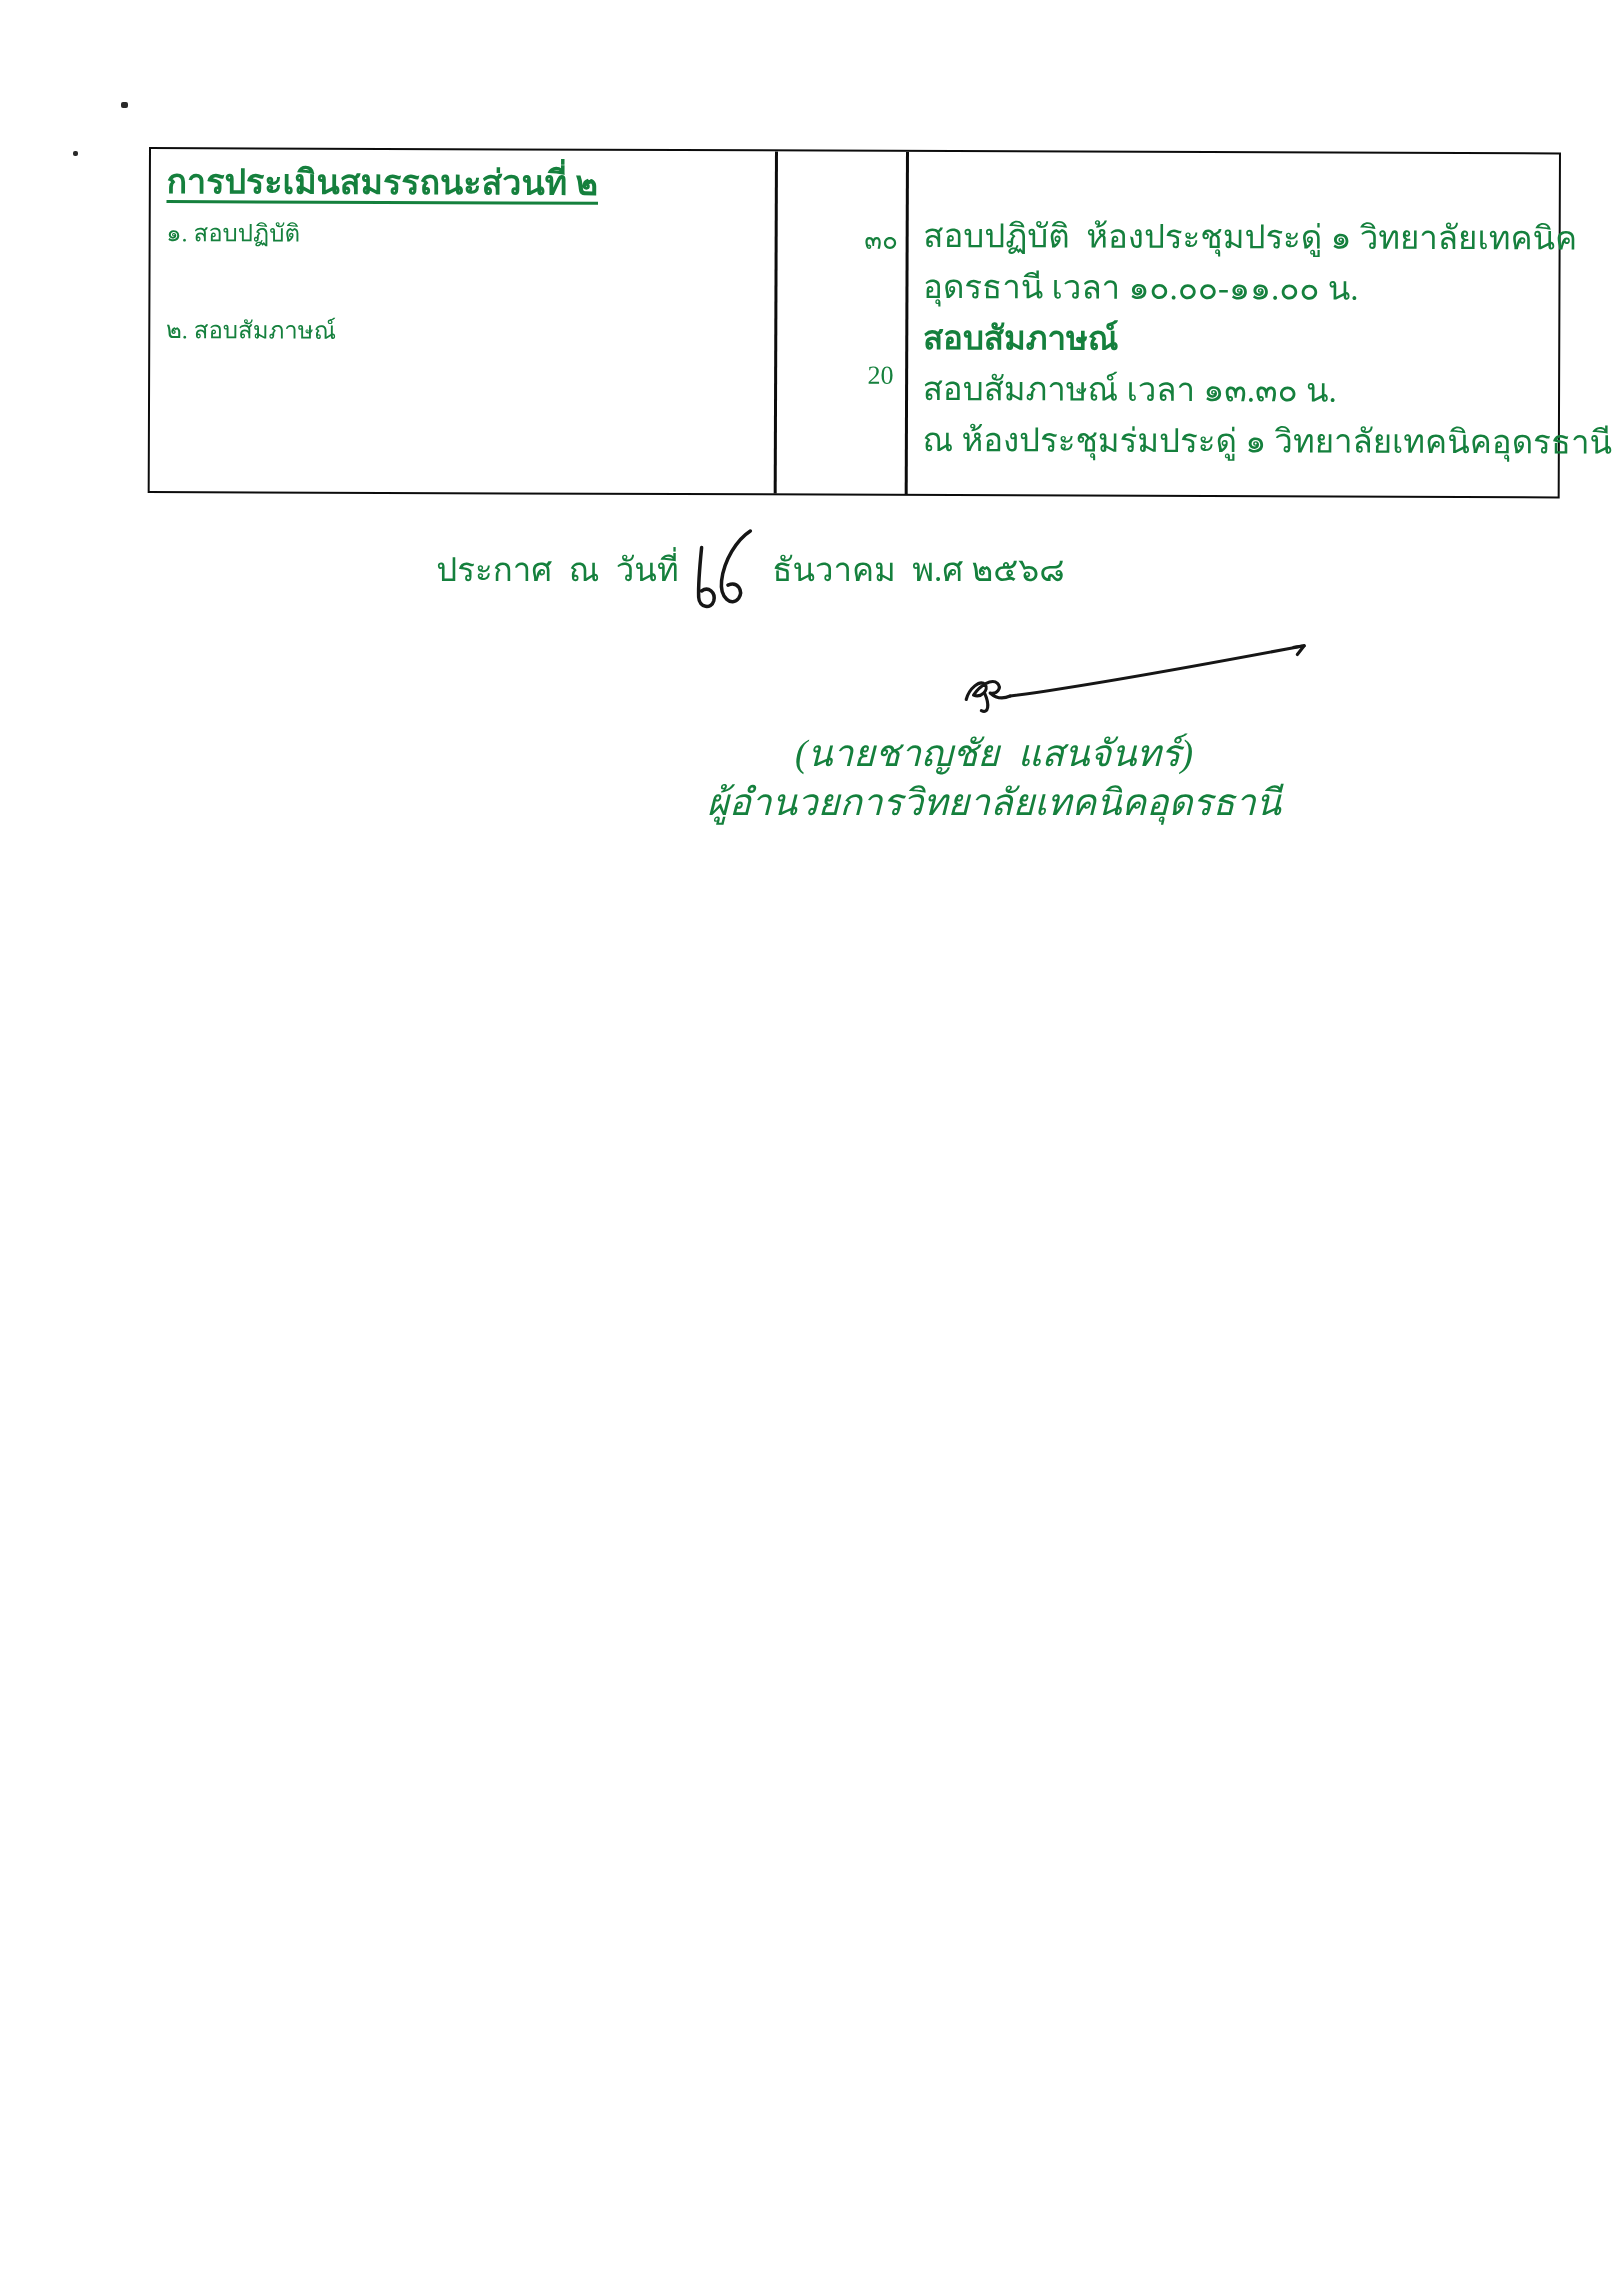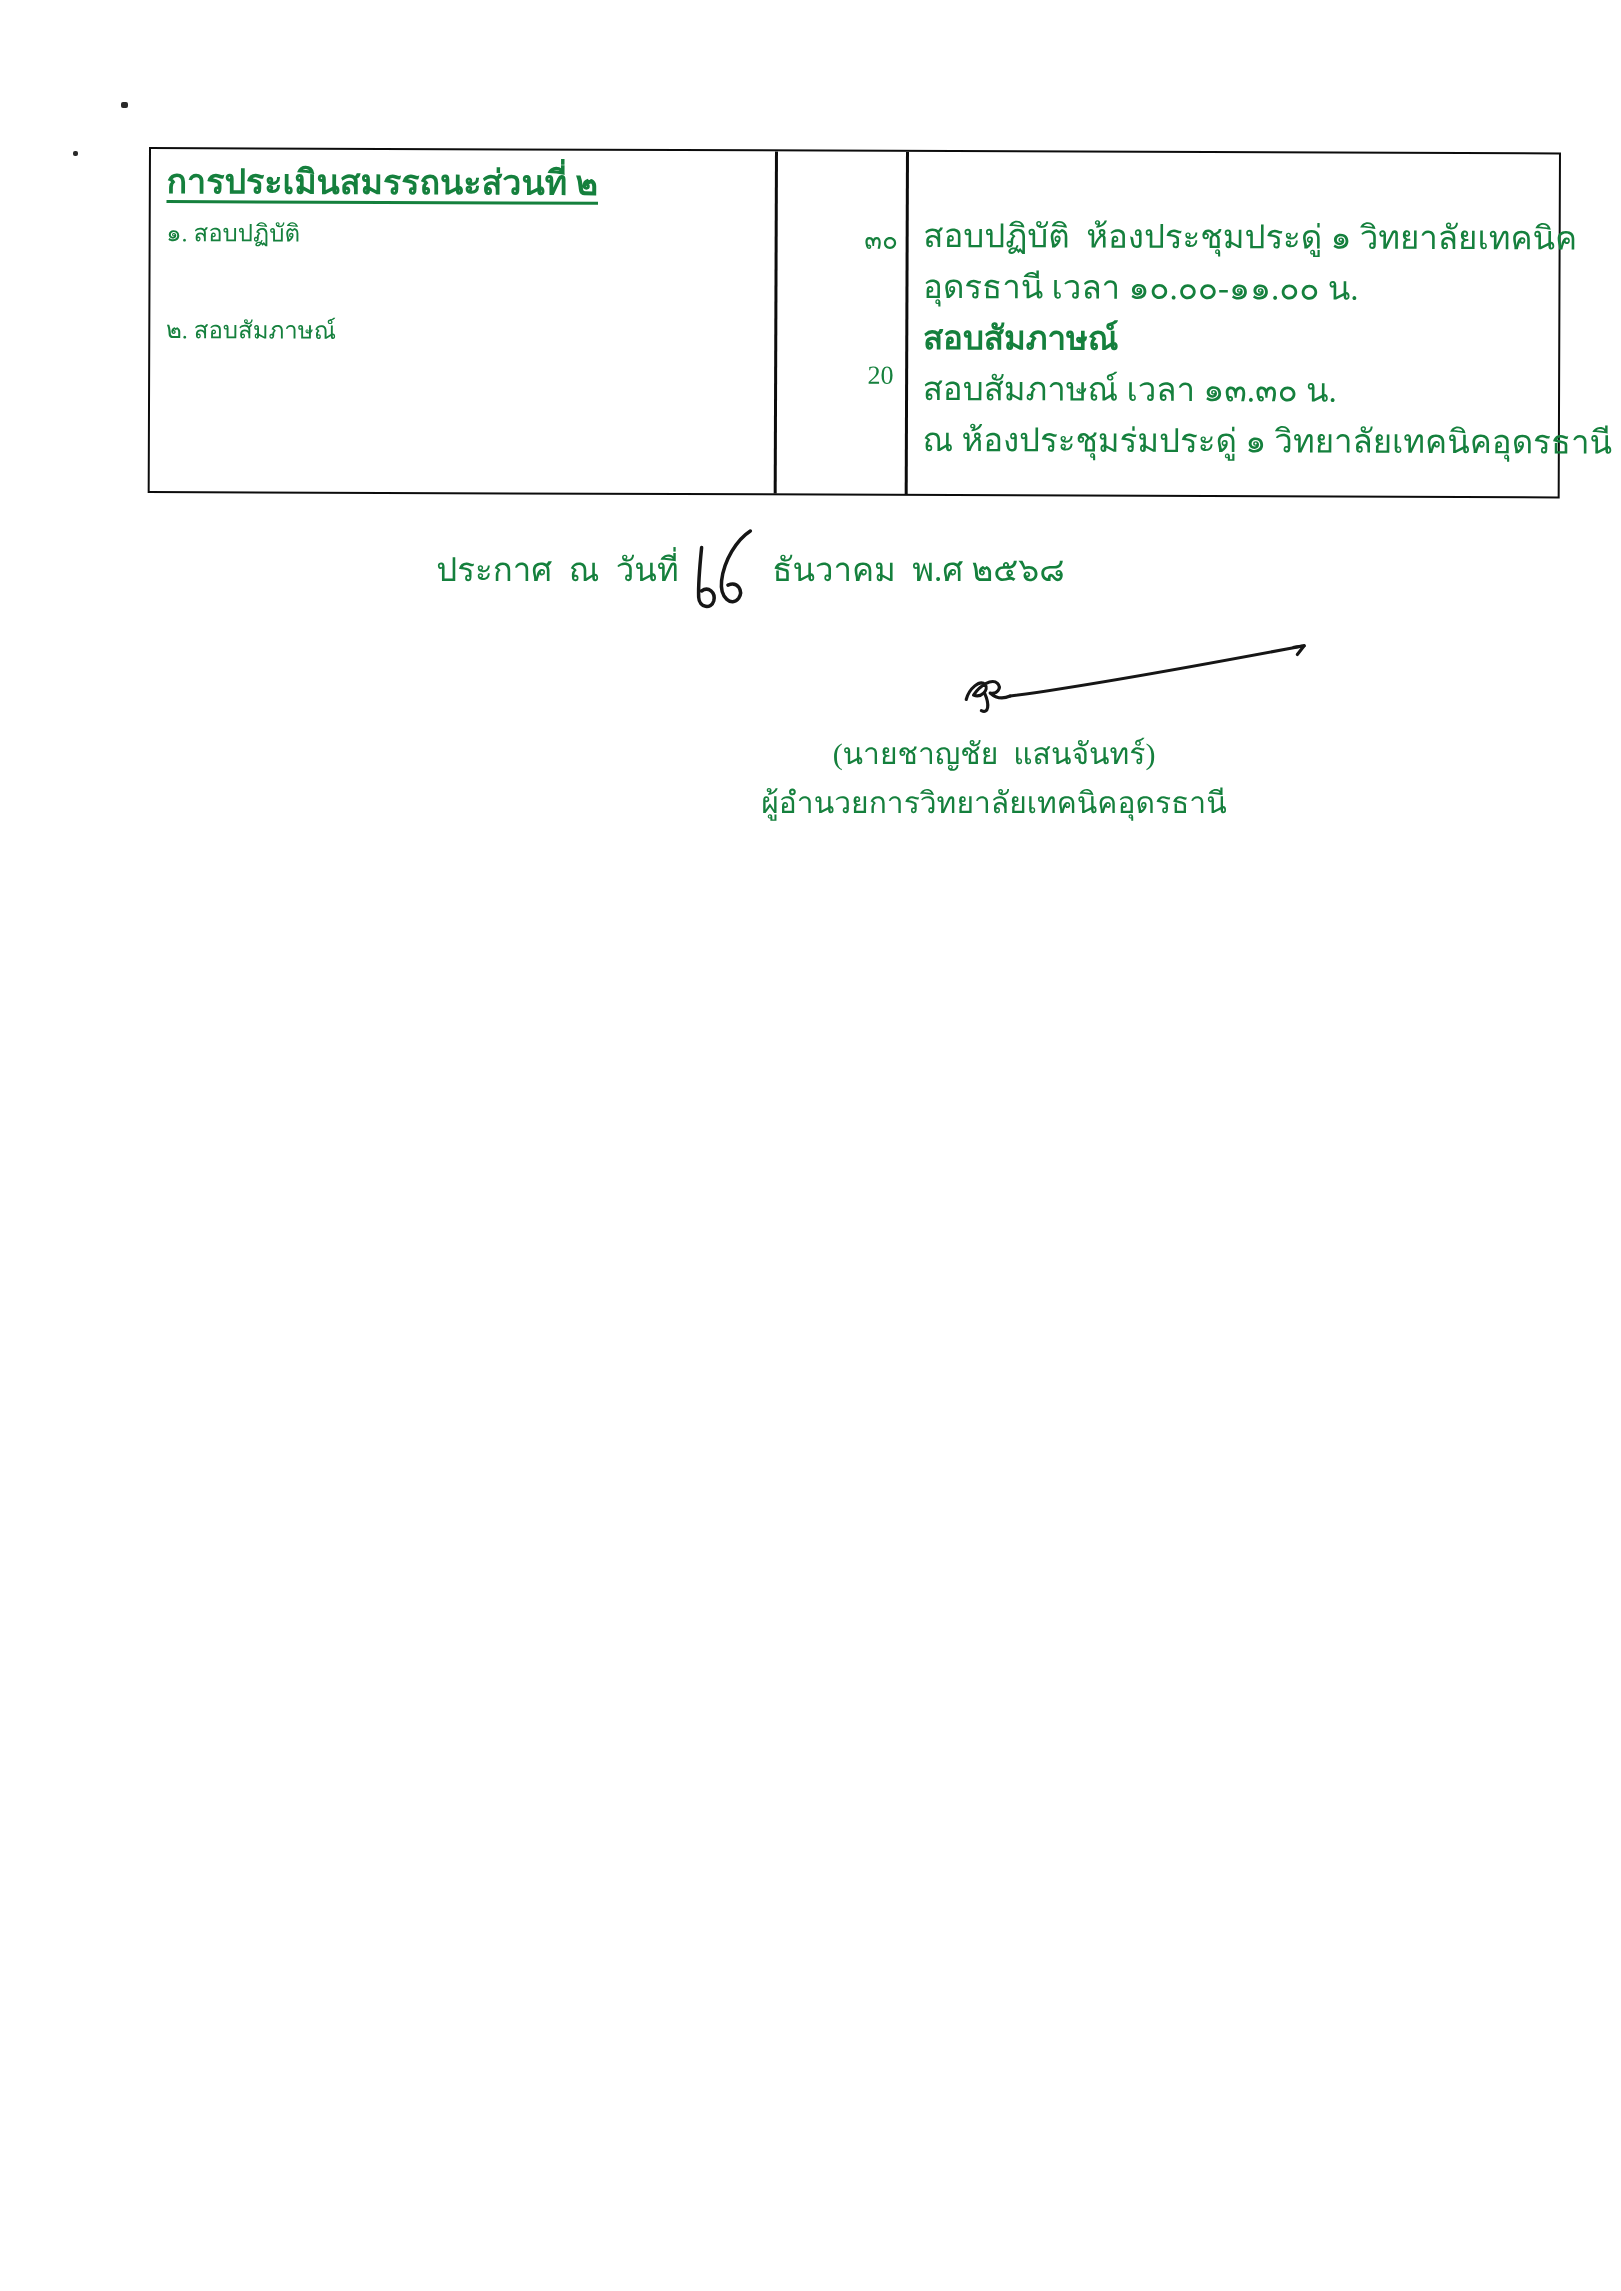--- a/index.html
+++ b/index.html
@@ -63,21 +63,21 @@
   }
   .announce .txt { font-size: 33px; line-height: 45px; white-space: pre; margin-top: 21.6px; }
   .hand-day-svg { display: block; width: 78px; height: 88px; flex: 0 0 auto; }
 
   
   .signature-svg { position: absolute; left: 956px; top: 635px; width: 374px; height: 84px; }
   .sig-block {
     position: absolute; left: 690px; top: 729px; width: 608px;
     text-align: center;
   }
-  .sig-line { font-size: 30px; line-height: 49px; white-space: pre; }
+  .sig-line { font-size: 37px; line-height: 49px; white-space: pre; font-style: italic; }
 
   svg .ink { stroke: #161616; fill: none; stroke-linecap: round; stroke-linejoin: round; }
 </style>
 </head>
 <body>
 
 <div class="page">
 
   <div class="speck s1"></div>
   <div class="speck s2"></div>

